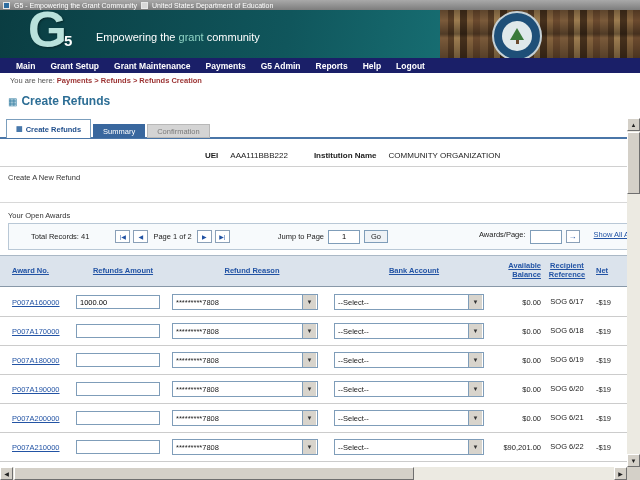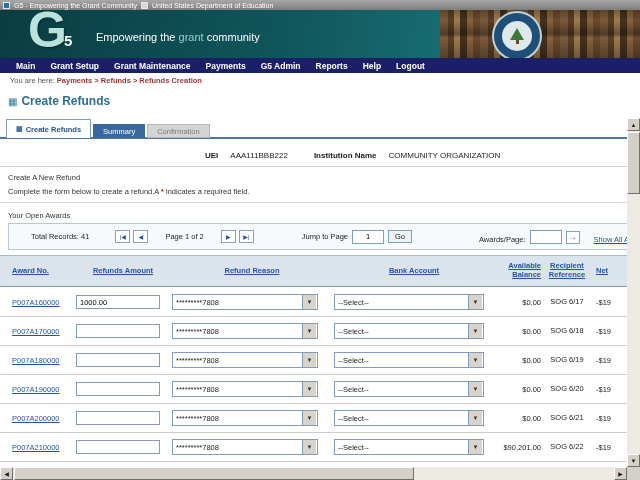--- a/index.html
+++ b/index.html
@@ -75,26 +75,26 @@
   .sec-open { position:absolute; top:93px; left:8px; font-size:7.5px; color:#333; }
 
   
   .pagebar { position:absolute; top:105px; left:8px; width:632px; height:27px; border:1px solid #b9c8d6;
     background:#f7fafc; display:flex; align-items:center; font-size:7.5px; color:#222;
     padding:0 10px 0 8px; white-space:nowrap; }
   .total { margin-left:14px; }
   .pgr { display:flex; align-items:center; gap:3px; margin-left:26px; }
   .pgbtn { min-width:15px; height:13px; padding:0 2px; background:#fff; border:1px solid #8aa0b8; color:#2253a4;
     font-size:6px; display:flex; align-items:center; justify-content:center; cursor:pointer; }
-  .pglabel { margin:0 14px; }
+  .pglabel { margin:0 2px; }
   .jump { display:flex; align-items:center; gap:4px; margin-left:48px; }
   .txt { border:1px solid #7f9db9; font-size:7.5px; font-family:"Liberation Sans",sans-serif; height:14px; }
   .jump-input { width:32px; text-align:center; }
   .gobtn { border:1px solid #7f9db9; background:#eef2f6; font-size:7.5px; padding:1px 6px; cursor:pointer; }
-  .perpage { display:flex; align-items:flex-end; gap:4px; margin-left:auto; }
+  .perpage { display:flex; align-items:flex-start; gap:4px; margin-left:auto; }
   .pp-input { width:32px; }
   .pp-go { width:14px; height:13px; border:1px solid #8aa0b8; background:#fff; color:#2253a4; font-size:8px;
     display:flex; align-items:center; justify-content:center; cursor:pointer; }
   .showall { margin-left:10px; color:#2253a4; text-decoration:underline; cursor:pointer; }
 
   
   .thead { position:absolute; top:137px; left:0; width:652px; height:32px; background:#dbe3ec;
     border-top:1px solid #aab8c6; border-bottom:1px solid #8898a8; display:flex; align-items:center; }
   .tbody { position:absolute; top:170px; left:0; width:652px; }
   .trow { display:flex; align-items:center; min-height:29px; border-bottom:1px solid #cccccc; }
@@ -193,23 +193,20 @@
       <span class="lbl">UEI</span>
       <span class="gap-s"></span>
       <span>AAA111BBB222</span>
       <span class="gap-l"></span>
       <span class="lbl">Institution Name</span>
       <span class="gap-s"></span>
       <span>COMMUNITY ORGANIZATION</span>
     </div>
 
     <div class="sec-create">Create A New Refund</div>
-    <div class="instructions">
-      <span>Complete the form below to create a refund.A </span><span class="req">*</span><span> indicates a required field.</span>
-    </div>
     <div class="divider"></div>
     <div class="sec-open">Your Open Awards</div>
 
     <div class="pagebar">
       <span class="total">Total Records: 41</span>
       <span class="pgr">
         <span class="pgbtn">|◀</span>
         <span class="pgbtn">◀</span>
         <span class="pglabel">Page 1 of 2</span>
         <span class="pgbtn">▶</span>

